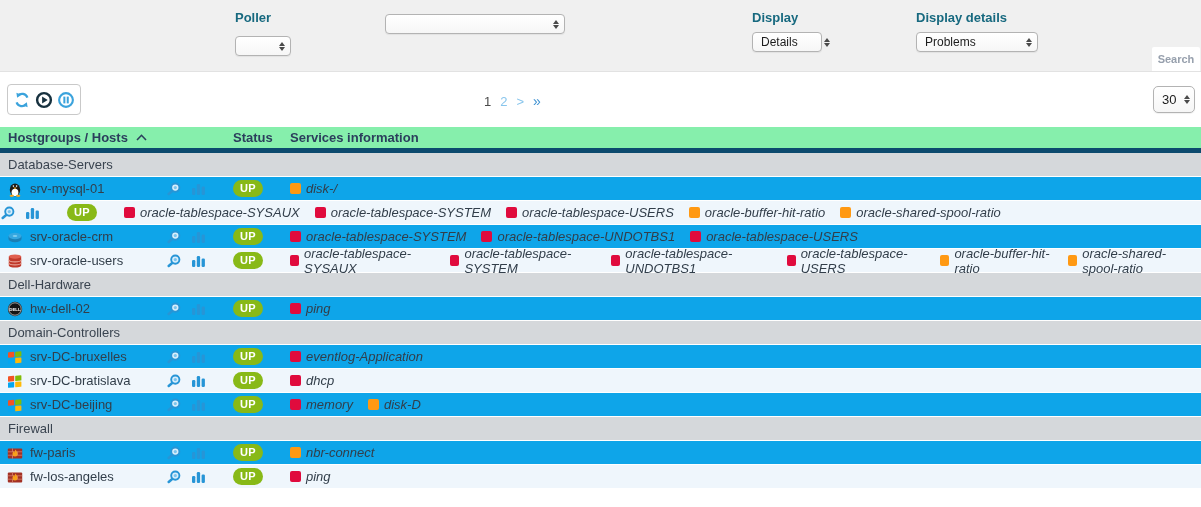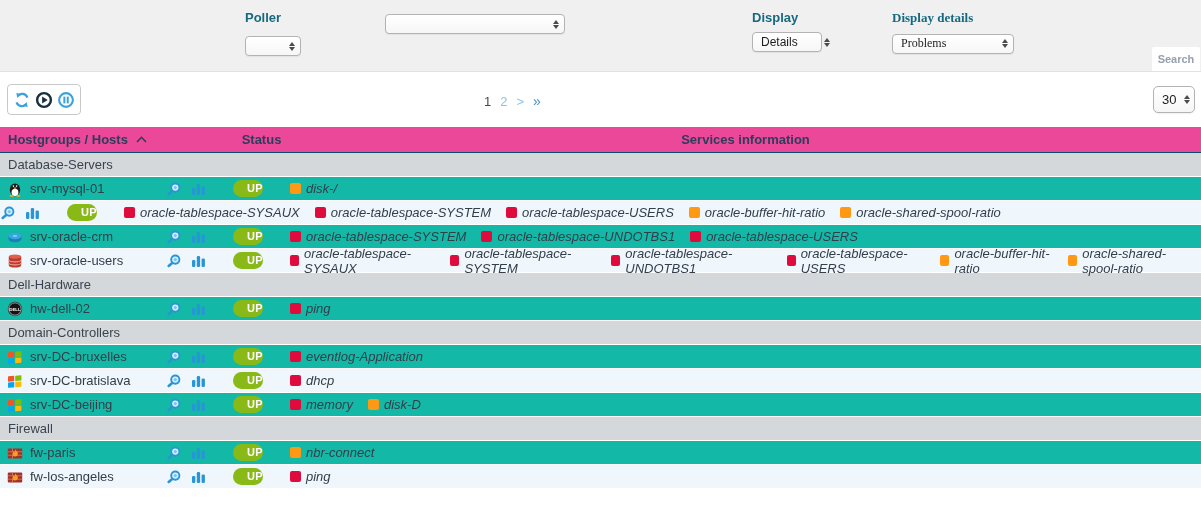--- a/index.html
+++ b/index.html
@@ -23,43 +23,43 @@
   .media-box span { display:flex; cursor:pointer; }
   .pagination { position:absolute; left:484px; top:20px; display:flex; gap:9px; font-size:13px; align-items:center; }
   .pg-current { color:#4a4a4a; }
   .pg-link { color:#88c5ec; cursor:pointer; }
   .pg-last { color:#3f92d2; cursor:pointer; font-size:14px; }
   .page-size { position:absolute; right:6px; top:13px; }
   .page-size .sel { height:27px; font-size:13px; border-radius:5px; }
 
   
   .hosts-table { position:absolute; top:127px; left:0; width:1201px; }
-  .thead { display:flex; align-items:center; background:#ec4899; height:26px; border-bottom:1px solid #0c4a6e; color:#2b3e5c; font-weight:bold; font-size:13px;text-align:center; }
+  .thead { display:flex; align-items:center; background:#86efac; height:26px; border-bottom:5px solid #0c4a6e; color:#2b3e5c; font-weight:bold; font-size:13px; }
   .col-host-h { width:233px; padding-left:8px; display:flex; align-items:center; gap:8px; }
   .col-status-h { width:57px; }
   .col-services-h { flex:1; }
   .group-row { height:24px; line-height:24px; background:#d5d8db; border-bottom:1px solid #fff; padding-left:8px; font-size:13px; color:#3a4450; }
-  .host-row { display:flex; align-items:center; height:24px; border-bottom:1px solid #fff; background:#14b8a6; font-size:13px; color:#323e4a; }
+  .host-row { display:flex; align-items:center; height:24px; border-bottom:1px solid #fff; background:#0ea5e9; font-size:13px; color:#323e4a; }
   .host-row.alt { background:#eff6fc; }
   .host-cell { width:166px; padding-left:7px; display:flex; align-items:center; gap:7px; }
   .hicon { display:flex; width:16px; }
   .hname { cursor:pointer; }
   .tool-cell { width:67px; display:flex; align-items:center; gap:9px; }
   .tool-cell span { display:flex; cursor:pointer; }
   .status-cell { width:57px; }
-  .pill { display:inline-block; min-width:30px; height:17px; border-radius:9px; color:#fff; font-size:11px; font-weight:bold; text-align:right; line-height:17px; letter-spacing:.3px; }
+  .pill { display:inline-block; min-width:30px; height:17px; border-radius:9px; color:#fff; font-size:11px; font-weight:bold; text-align:center; line-height:17px; letter-spacing:.3px; }
   .services-cell { flex:1; display:flex; align-items:center; gap:15px;font-style:italic; }
   .svc { display:flex; align-items:center; gap:5px; cursor:pointer; }
   .sq { display:inline-block; width:11px; height:11px; border-radius:2px; }
 </style>
 </head>
 <body>
 
 <div class="filter-bar">
-  <div class="fgroup" style="left:245px;">
+  <div class="fgroup" style="left:235px;">
     <span class="flabel">Poller</span>
     <span class="sel" style="width:56px;">
       <span></span>
       <span class="arrows">
           <i class="up"></i>
           <i class="down"></i>
         </span>
     </span>
   </div>
   <div class="fgroup" style="left:385px;">
@@ -74,21 +74,21 @@
   <div class="fgroup" style="left:752px;">
     <span class="flabel">Display</span>
     <span class="sel" style="width:70px;gap:18px;">
       <span>Details</span>
       <span class="arrows">
           <i class="up"></i>
           <i class="down"></i>
         </span>
     </span>
   </div>
-  <div class="fgroup" style="left:892px;font-family:Liberation Serif, serif;">
+  <div class="fgroup" style="left:916px;">
     <span class="flabel">Display details</span>
     <span class="sel" style="width:122px;">
       <span>Problems</span>
       <span class="arrows">
           <i class="up"></i>
           <i class="down"></i>
         </span>
     </span>
   </div>
   <button class="filters-btn">Search</button>

